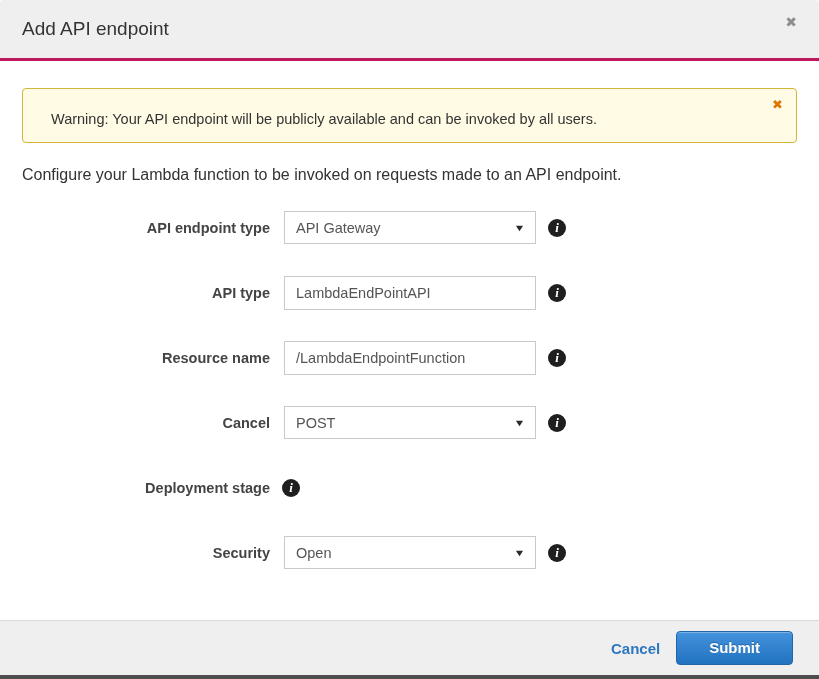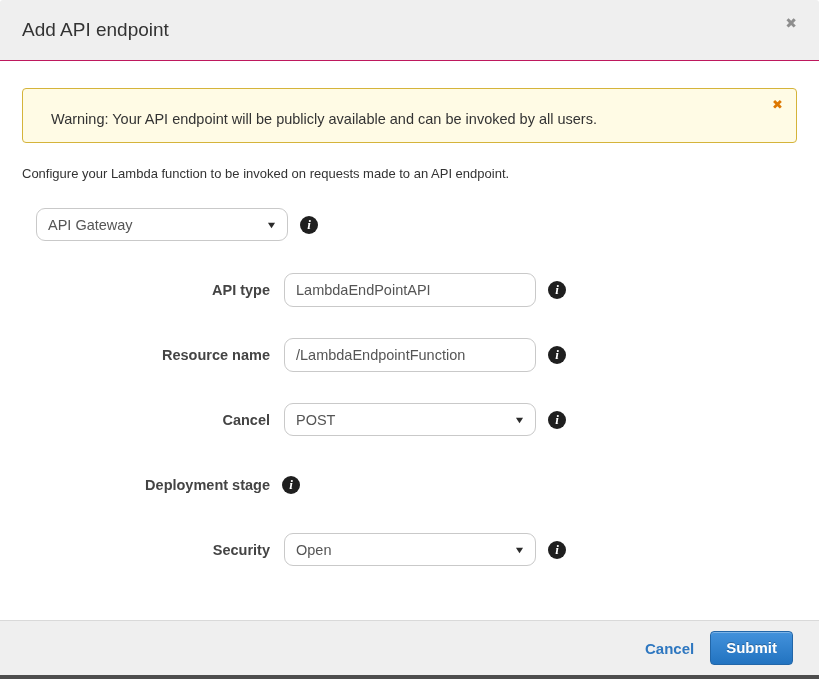--- a/index.html
+++ b/index.html
@@ -11,21 +11,21 @@
     width: 819px;
     height: 679px;
     background: #fff;
     overflow: hidden;
   }
 
   
   .modal-header {
     height: 61px;
     background: #efefef;
-    border-bottom: 1px solid #be185d;
+    border-bottom: 3px solid #be185d;
     display: flex;
     align-items: center;
     padding: 3px 22px;
     border-radius: 3px 3px 0 0;
   }
   .modal-title {
     font-size: 19px;
     color: #333;
     font-weight: 400;
   }
@@ -59,21 +59,21 @@
     right: 13px;
     color: #dd7700;
     font-size: 13px;
     font-weight: 700;
     cursor: pointer;
     line-height: 1;
   }
 
   .intro-text {
     margin-top: 23px;
-    font-size: 13px;
+    font-size: 16px;
     color: #333;
   }
 
   
   .form-area { margin-top: 27px; }
   .form-row {
     display: flex;
     align-items: center;
     margin-bottom: 32px;
     height: 33px;
@@ -84,21 +84,21 @@
     font-size: 14.5px;
     font-weight: 700;
     color: #444;
     padding-right: 0;
   }
   .control {
     margin-left: 14px;
     width: 252px;
     height: 33px;
     border: 1px solid #c9c9c9;
-    border-radius: 9px;
+    border-radius: 0;
     background: #fff;
     font-size: 14.5px;
     color: #555;
   }
   .select-control {
     display: flex;
     align-items: center;
     padding: 0 11px;
     cursor: pointer;
   }
@@ -152,21 +152,21 @@
     text-decoration: none;
   }
   .submit-button {
     background: linear-gradient(to bottom, #4392dc 0%, #2273c0 100%);
     border: 1px solid #2266a8;
     border-radius: 4px;
     color: #fff;
     font-size: 15px;
     font-weight: 700;
     font-family: "Liberation Sans", "DejaVu Sans", sans-serif;
-    padding: 7px 15px 8px;
+    padding: 7px 32px 8px;
     cursor: pointer;
     text-shadow: 0 -1px 0 rgba(0,0,0,0.25);
     box-shadow: inset 0 1px 0 rgba(255,255,255,0.3);
   }
   .bottom-edge {
     position: absolute;
     left: 0; right: 0; bottom: 0;
     height: 4px;
     background: #4d4d4d;
   }
@@ -186,20 +186,21 @@
     <div class="warning-box">
       <span>Warning: Your API endpoint will be publicly available and can be invoked by all users.</span>
       <span class="warning-dismiss-icon">✖</span>
     </div>
 
     <p class="intro-text">Configure your Lambda function to be invoked on requests made to an API endpoint.</p>
 
     <div class="form-area">
 
       <div class="form-row">
+        <div class="field-label">API endpoint type</div>
         <div class="control select-control">
           <span>API Gateway</span>
           <span class="select-caret-icon">▼</span>
         </div>
         <span class="info-icon">i</span>
       </div>
 
       <div class="form-row">
         <div class="field-label">API type</div>
         <input class="control text-control" type="text" value="LambdaEndPointAPI" style="">

